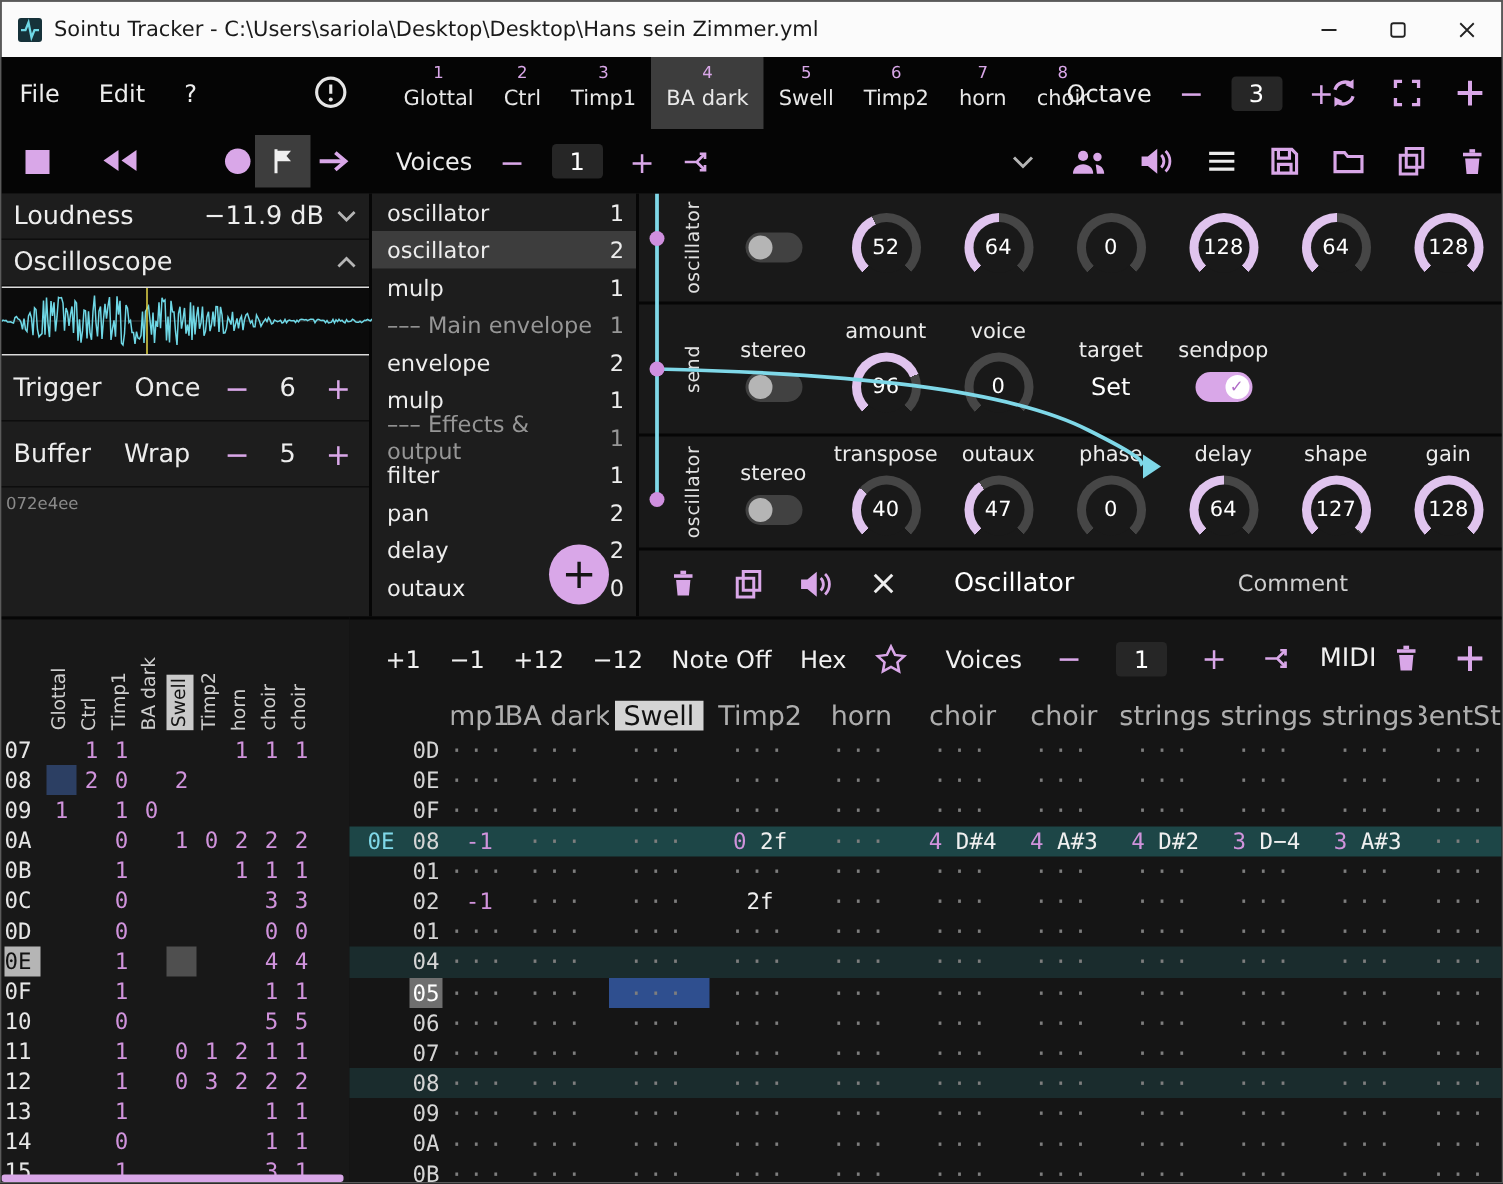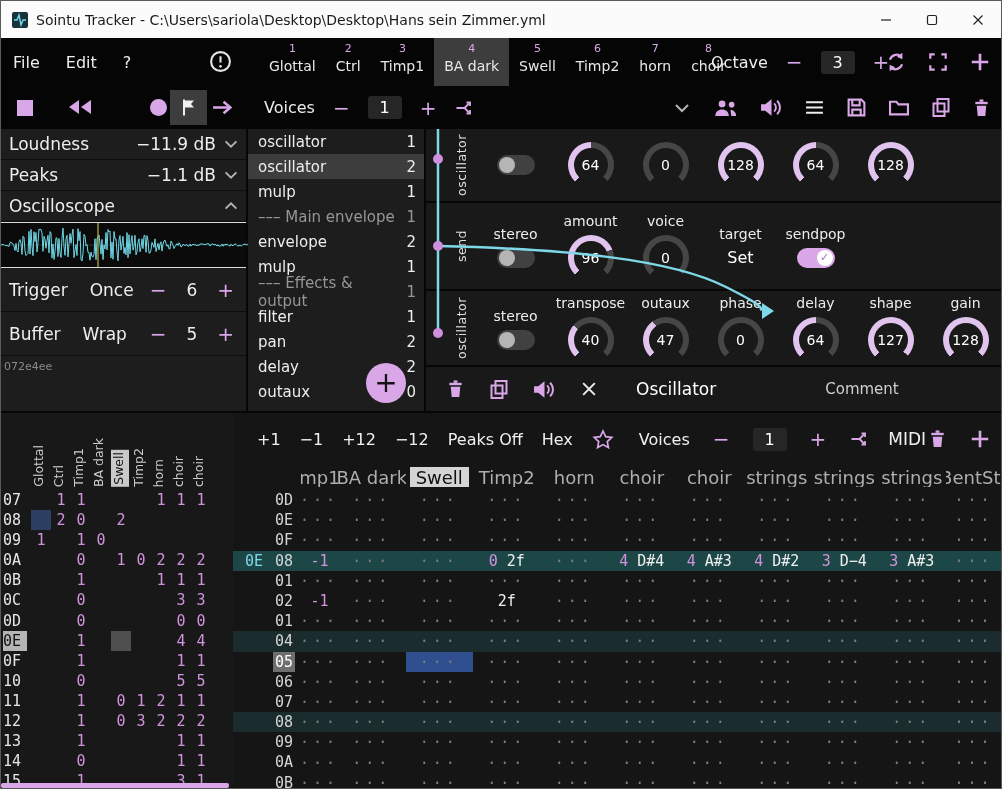--- a/index.html
+++ b/index.html
@@ -329,29 +329,20 @@
     <div class="lrow">
       <span>Loudness</span>
       <span class="lvalue">−11.9 dB</span>
       <span class="icon gray-ic">
           <svg width="18" height="18" viewBox="0 0 20 20">
             <path d="M4 7l6 6 6-6" fill="none" stroke="currentColor" stroke-width="2"></path>
           </svg>
         </span>
     </div>
     <div class="lrow">
-      <span>Peaks</span>
-      <span class="lvalue">−1.1 dB</span>
-      <span class="icon gray-ic">
-          <svg width="18" height="18" viewBox="0 0 20 20">
-            <path d="M4 7l6 6 6-6" fill="none" stroke="currentColor" stroke-width="2"></path>
-          </svg>
-        </span>
-    </div>
-    <div class="lrow">
       <span>Oscilloscope</span>
       <span class="lvalue"></span>
       <span class="icon gray-ic">
           <svg width="18" height="18" viewBox="0 0 20 20">
             <path d="M4 13l6-6 6 6" fill="none" stroke="currentColor" stroke-width="2"></path>
           </svg>
         </span>
     </div>
     <div class="wavebox">
       <svg width="247" height="44" viewBox="0 0 247 44">
@@ -444,20 +435,26 @@
         <div class="prow" style="height: 74px;">
           <div class="vlabel">oscillator</div>
           <div class="pcells">
             <div class="pcell">
               <div class="toggle">
                 <div class="tdot"></div>
               </div>
             </div>
             <div class="pcell">
               <div class="knob">
+                <div class="kring" style="background: conic-gradient(from 225deg, rgb(224, 196, 238) 0deg, rgb(224, 196, 238) 109.7deg, rgb(70, 70, 70) 109.7deg, rgb(70, 70, 70) 270deg, rgba(0, 0, 0, 0) 270deg, rgba(0, 0, 0, 0) 360deg);"></div>
+                <div class="kin">52</div>
+              </div>
+            </div>
+            <div class="pcell">
+              <div class="knob">
                 <div class="kring" style="background: conic-gradient(from 225deg, rgb(224, 196, 238) 0deg, rgb(224, 196, 238) 135deg, rgb(70, 70, 70) 135deg, rgb(70, 70, 70) 270deg, rgba(0, 0, 0, 0) 270deg, rgba(0, 0, 0, 0) 360deg);"></div>
                 <div class="kin">64</div>
               </div>
             </div>
             <div class="pcell">
               <div class="knob">
                 <div class="kring" style="background: conic-gradient(from 225deg, rgb(224, 196, 238) 0deg, rgb(224, 196, 238) 0deg, rgb(70, 70, 70) 0deg, rgb(70, 70, 70) 270deg, rgba(0, 0, 0, 0) 270deg, rgba(0, 0, 0, 0) 360deg);"></div>
                 <div class="kin">0</div>
               </div>
             </div>
@@ -799,21 +796,21 @@
   </div>
 
   <div class="editor">
     <div class="e-toolbar">
       <span id="transpose-btns" style="display:flex;gap:19px">
           <span class="tb-btn">+1</span>
           <span class="tb-btn">−1</span>
           <span class="tb-btn">+12</span>
           <span class="tb-btn">−12</span>
         </span>
-      <span class="tb-btn">Peaks Off</span>
+      <span class="tb-btn">Note Off</span>
       <span class="tb-btn">Hex</span>
       <span class="icon accent">
         <svg width="22" height="21" viewBox="0 0 22 21">
             <path d="M11 2l2.7 5.6 6.1.8-4.5 4.2 1.1 6-5.4-3-5.4 3 1.1-6L2.2 8.4l6.1-.8z" fill="none" stroke="currentColor" stroke-width="1.7"></path>
           </svg>
       </span>
       <span class="tb-btn" style="margin-left:6px">Voices</span>
       <span class="stepper-btn">−</span>
       <span class="stepper-val">1</span>
       <span class="stepper-btn">+</span>

